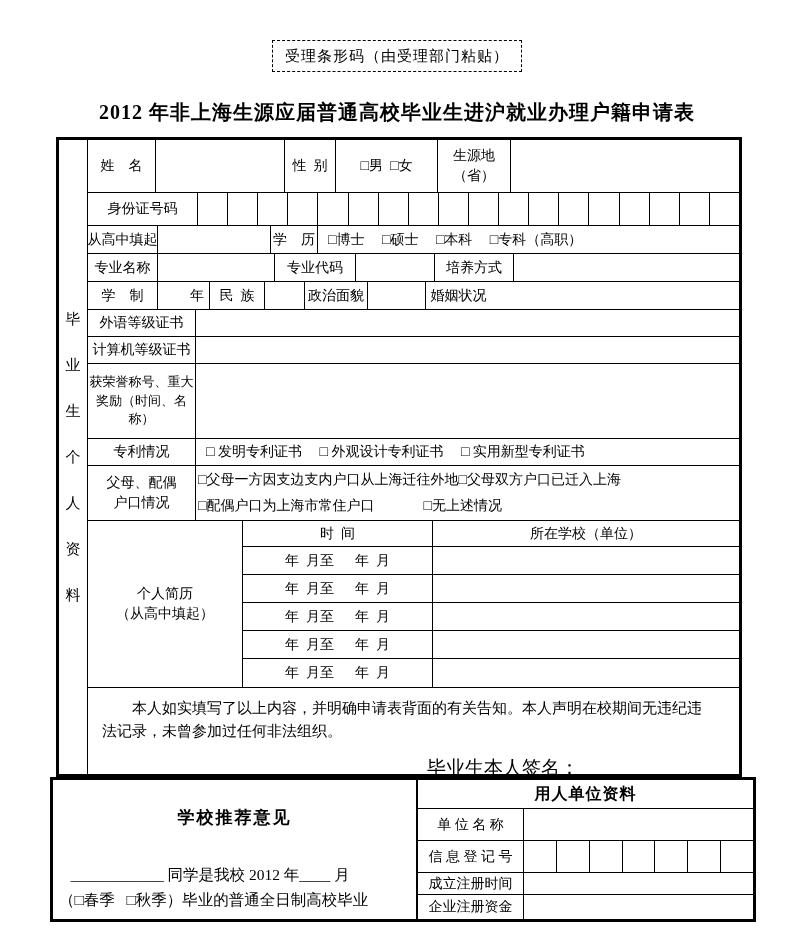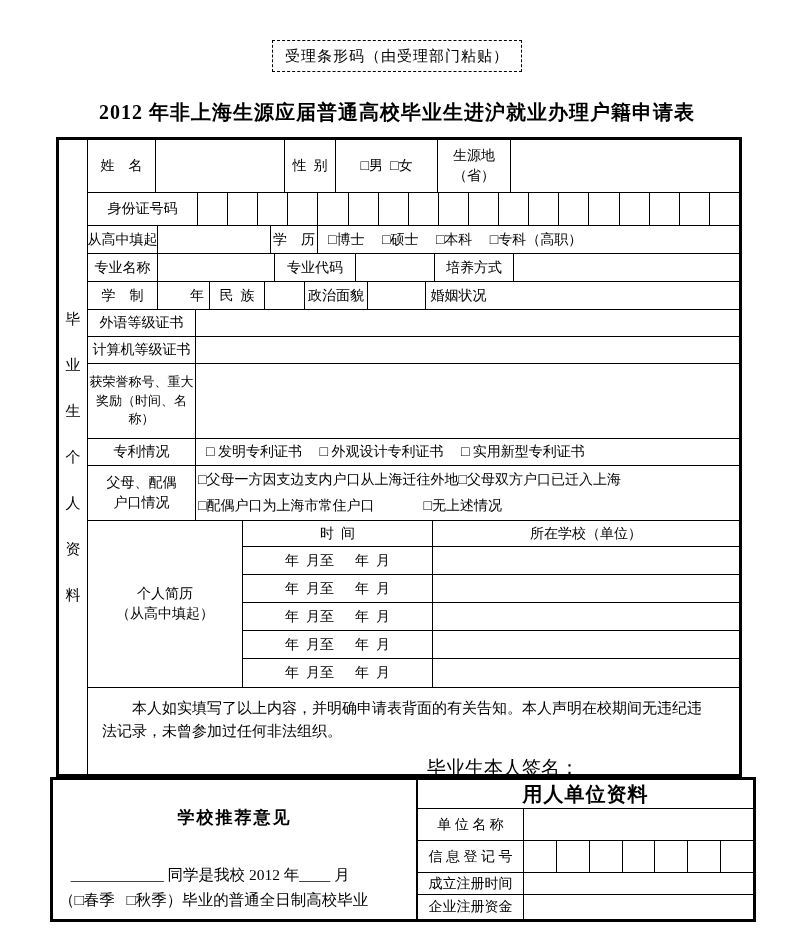--- a/index.html
+++ b/index.html
@@ -73,21 +73,21 @@
   .bottom {
     position: absolute; left: 50px; top: 777px; width: 706px; height: 145px;
     border: 3px solid #000; display: flex; background:#fff;
   }
   .school-box { width: 365px; border-right: 2px solid #000; position: relative; }
   .school-title { text-align: center; font-weight: bold; font-size: 17px; margin-top: 26px; letter-spacing: 2px; }
   .school-text { position: absolute; bottom: 6px; left: 6px; right: 4px; font-size: 15.5px; line-height: 1.65; white-space: pre; }
   .employer { flex: 1; display: flex; flex-direction: column; }
   .erow { display: flex; border-bottom: 1px solid #000; }
   .employer .erow:last-child { border-bottom: none; }
-  .ehead { height: 29px; align-items: center; justify-content: center; display: flex; font-weight: bold; font-size: 20px; letter-spacing: 1px; }
+  .ehead { height: 29px; align-items: center; justify-content: center; display: flex; font-weight: bold; font-size: 16px; letter-spacing: 1px; }
   .eh32 { height: 32px; } .eh22 { height: 22px; } .eh24 { height: 24px; }
   .elbl { width: 106px; border-right: 1px solid #000; display:flex; align-items:center; justify-content:center; font-size:14px; white-space:pre; }
   .eval { flex:1; }
   .regcells { flex: 1; display: flex; }
   .regcells > div { flex: 1; border-right: 1px solid #000; }
   .regcells > div:last-child { border-right: none; }
 
   .w70{width:70px}.w68{width:68px}.w129{width:129px}.w51{width:51px}.w102{width:102px}.w73{width:73px}
   .w110{width:110px}.w113{width:113px}.w47{width:47px}.w117{width:117px}.w81{width:81px}.w79{width:79px}
   .w52{width:52px}.w55{width:55px}.w40{width:40px}.w63{width:63px}.w58{width:58px}.w65{width:65px}

